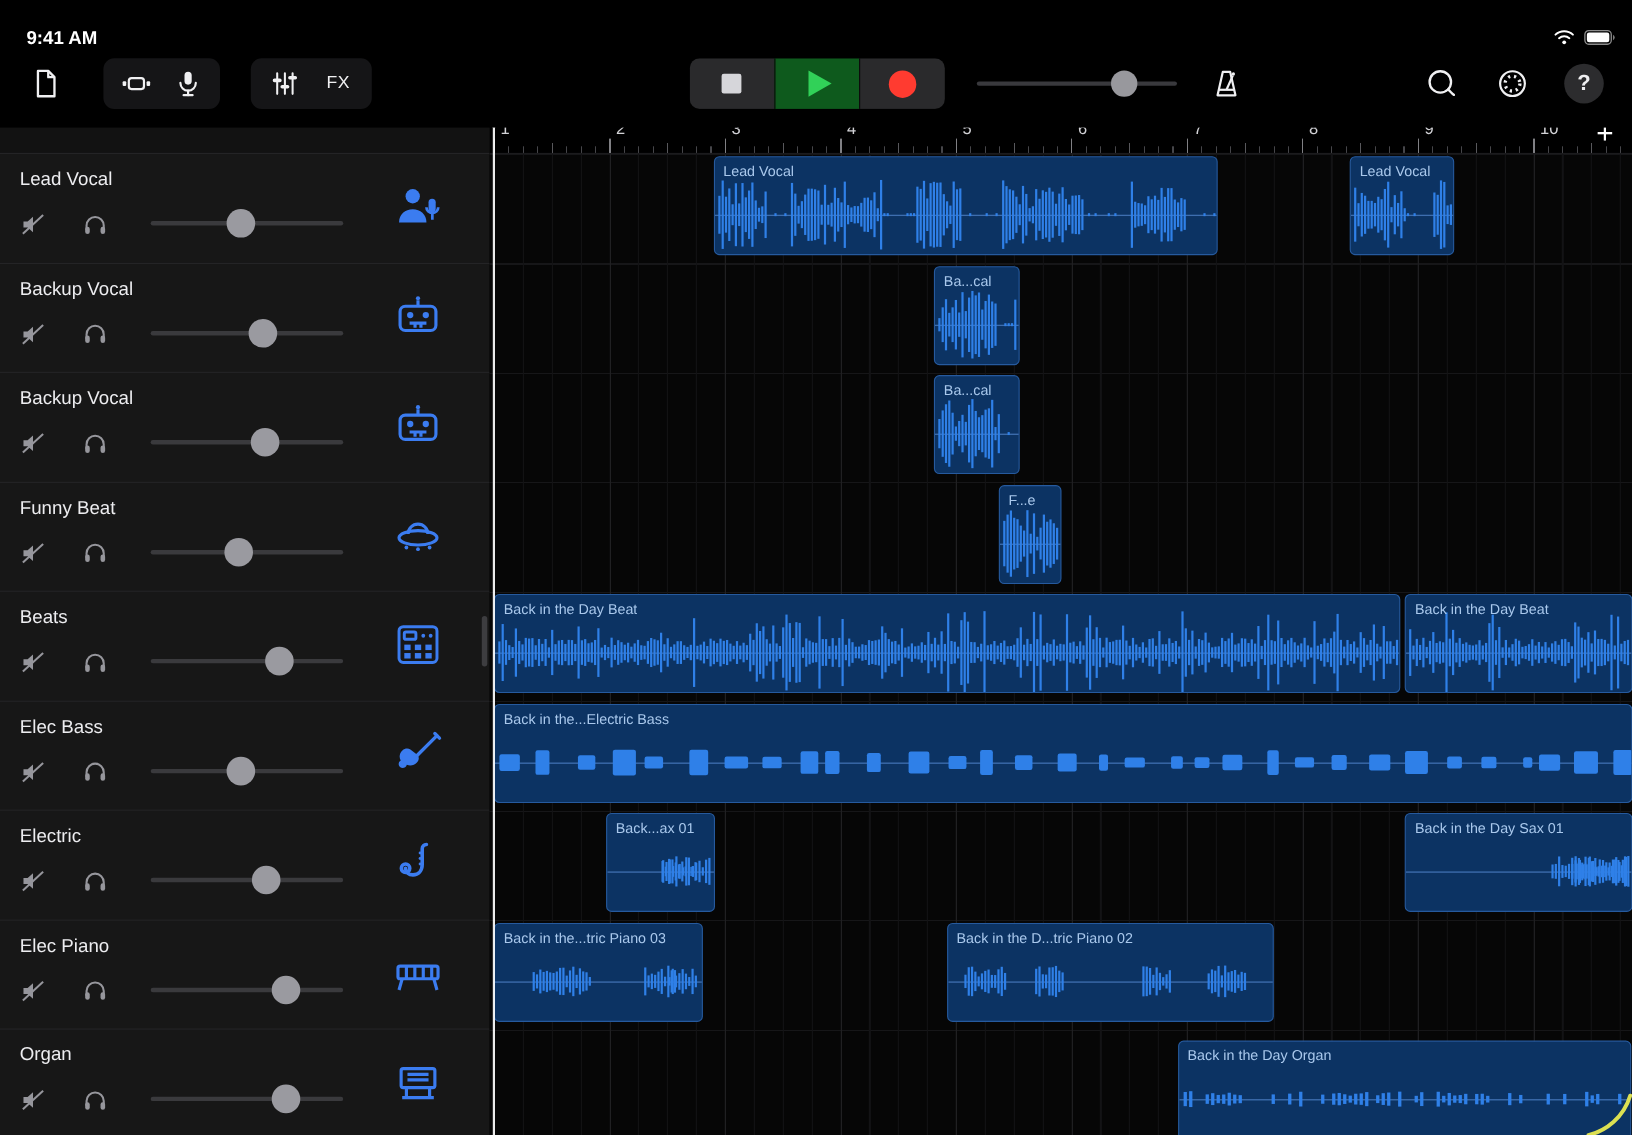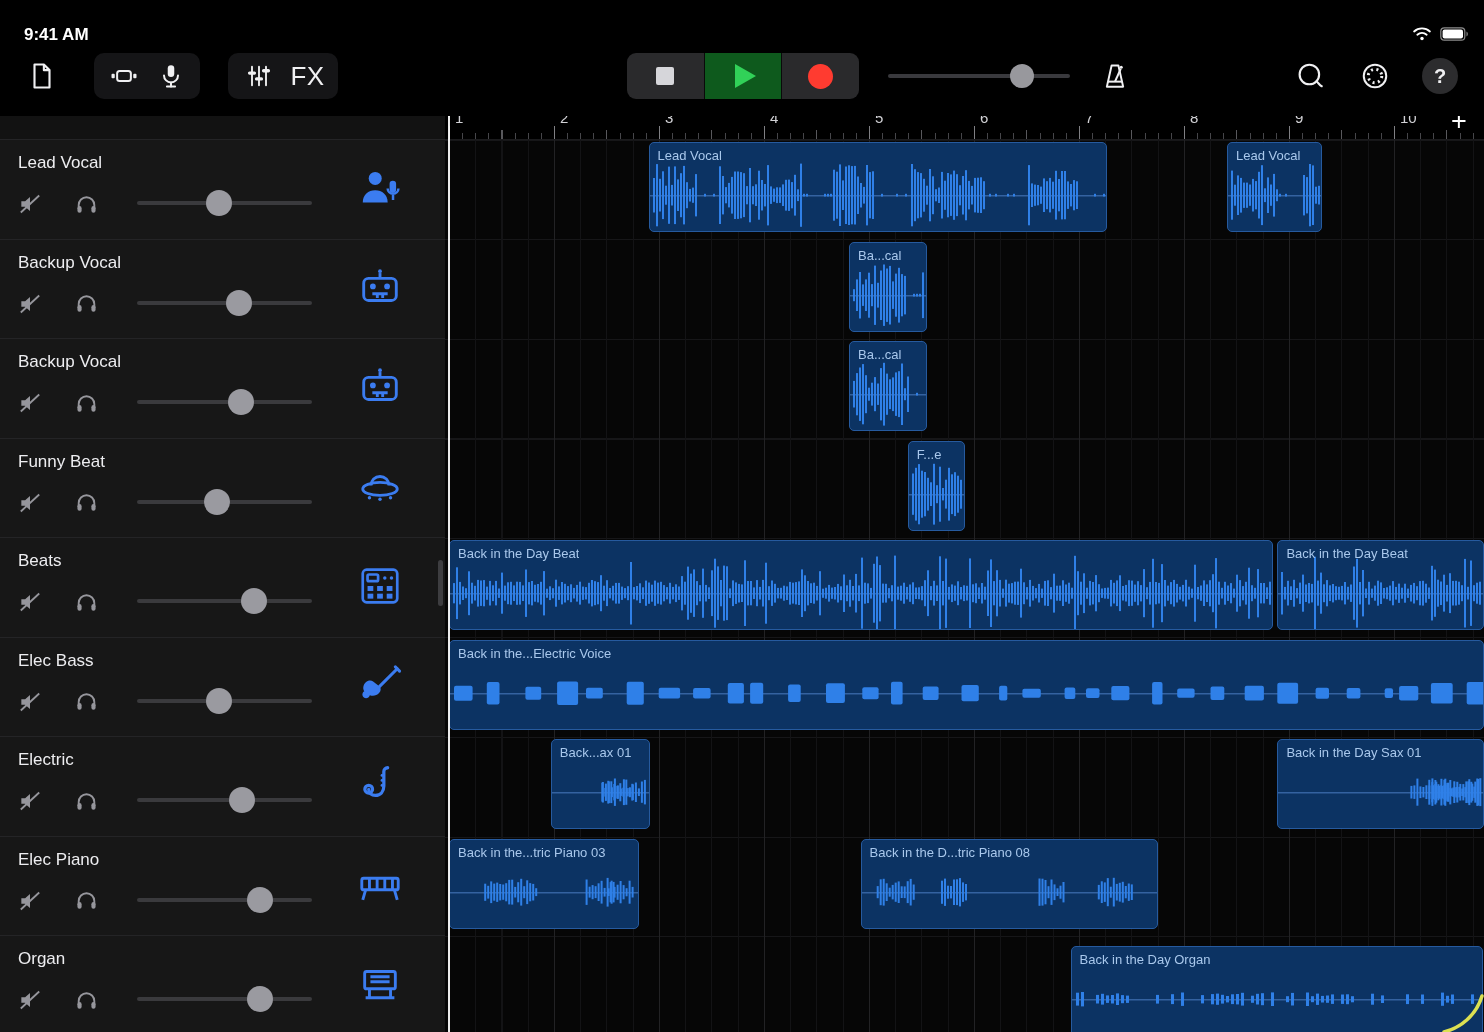--- a/index.html
+++ b/index.html
@@ -7,21 +7,21 @@
   body{font-family:"Liberation Sans","DejaVu Sans",sans-serif;color:#fff}
   .app{position:relative;width:1484px;height:1032px;background:#000}
 
   
   .topbar{position:absolute;top:16px;left:0;right:0;height:100px;background:#000;z-index:40}
   .status-time{position:absolute;left:24px;top:9px;font-size:17px;font-weight:700;color:#fff}
   .status-icons{position:absolute;right:14px;top:9px;display:flex;gap:7px;align-items:center;color:#fff}
   .tb-box{position:absolute;top:38px;width:44px;height:44px;display:flex;align-items:center;justify-content:center;color:#f0f0f2;background:none;border:none;cursor:pointer}
   .icon-grp{position:absolute;top:37px;height:46px;background:#151517;border-radius:10px;display:flex;align-items:center;justify-content:space-around;padding:0 6px}
   .grp-cell{width:44px;height:44px;display:flex;align-items:center;justify-content:center;color:#f0f0f2;background:none;border:none;cursor:pointer}
-  .fx-label{font-size:26px;font-weight:500;letter-spacing:.5px;color:#f0f0f2}
+  .fx-label{font-size:16px;font-weight:500;letter-spacing:.5px;color:#f0f0f2}
   .transport{position:absolute;left:627px;top:37px;width:232px;height:46px;border-radius:9px;overflow:hidden;display:flex}
   .tr-btn{flex:1;display:flex;align-items:center;justify-content:center;border:none;cursor:pointer;background:#2a2a2c}
   .tr-btn + .tr-btn{border-left:1px solid #0a0a0a}
   .tr-play{background:#0e5a1d}
   .shape-stop{width:18px;height:18px;background:#d6d6da;border-radius:2px}
   .shape-play{width:0;height:0;border-left:21px solid #31d158;border-top:12px solid transparent;border-bottom:12px solid transparent;margin-left:5px}
   .shape-rec{width:25px;height:25px;border-radius:50%;background:#ff3b30}
   .master{position:absolute;left:888px;top:48px;width:182px;height:24px;cursor:pointer}
   .master-track{position:absolute;top:10px;left:0;right:0;height:4px;border-radius:2px;background:#39393d}
   .master-knob{position:absolute;top:0;width:24px;height:24px;border-radius:50%;background:#98989d}
@@ -1068,21 +1068,21 @@
           <rect x="760.5" y="45.4" width="13.8" height="13.6" rx="2" fill="#2f80e8"></rect>
           <rect x="794.7" y="44.8" width="19.2" height="14.7" rx="2" fill="#2f80e8"></rect>
           <rect x="827.3" y="41.7" width="20.8" height="21.0" rx="2" fill="#2f80e8"></rect>
           <rect x="865.6" y="46.7" width="13.4" height="11.0" rx="2" fill="#2f80e8"></rect>
           <rect x="896.7" y="47.0" width="13.7" height="10.5" rx="2" fill="#2f80e8"></rect>
           <rect x="934.7" y="47.3" width="8.3" height="9.7" rx="2" fill="#2f80e8"></rect>
           <rect x="949.1" y="44.9" width="19.2" height="14.7" rx="2" fill="#2f80e8"></rect>
           <rect x="980.9" y="42.0" width="21.8" height="20.4" rx="2" fill="#2f80e8"></rect>
           <rect x="1016.7" y="40.9" width="17.3" height="22.7" rx="2" fill="#2f80e8"></rect>
         </svg>
-    <span class="region-label">Back in the...Electric Voice</span>
+    <span class="region-label">Back in the...Electric Bass</span>
   </div>
       <div class="region" style="left: 105.85px; top: 599px; width: 98.7px; height: 90px;">
     <svg class="wave" viewBox="0 0 99 90" width="99" height="90">
           <rect x="0" y="52.2" width="99" height="1.2" fill="rgba(96,150,226,.6)"></rect>
           <rect x="49.9" y="42.0" width="2" height="20.5" fill="#2f80e8"></rect>
           <rect x="52.9" y="43.6" width="2" height="17.3" fill="#2f80e8"></rect>
           <rect x="55.9" y="41.4" width="2" height="21.6" fill="#2f80e8"></rect>
           <rect x="58.9" y="47.3" width="2" height="9.8" fill="#2f80e8"></rect>
           <rect x="61.9" y="38.5" width="2" height="27.4" fill="#2f80e8"></rect>
           <rect x="64.9" y="45.4" width="2" height="13.5" fill="#2f80e8"></rect>
@@ -1248,21 +1248,21 @@
           <rect x="244.8" y="38.1" width="2" height="28.1" fill="#2f80e8"></rect>
           <rect x="247.8" y="46.7" width="2" height="11.0" fill="#2f80e8"></rect>
           <rect x="250.8" y="37.8" width="2" height="28.7" fill="#2f80e8"></rect>
           <rect x="253.8" y="43.9" width="2" height="16.6" fill="#2f80e8"></rect>
           <rect x="256.8" y="42.8" width="2" height="18.8" fill="#2f80e8"></rect>
           <rect x="259.8" y="41.8" width="2" height="20.8" fill="#2f80e8"></rect>
           <rect x="262.8" y="46.0" width="2" height="12.3" fill="#2f80e8"></rect>
           <rect x="265.8" y="43.5" width="2" height="17.4" fill="#2f80e8"></rect>
           <rect x="268.8" y="44.4" width="2" height="15.6" fill="#2f80e8"></rect>
         </svg>
-    <span class="region-label">Back in the D...tric Piano 08</span>
+    <span class="region-label">Back in the D...tric Piano 02</span>
   </div>
       <div class="region" style="left: 625.6px; top: 782px; width: 412.65px; height: 114px; margin-top: 24px;">
     <svg class="wave" viewBox="0 0 413 90" width="413" height="90">
           <rect x="0" y="52.2" width="413" height="1.2" fill="rgba(96,150,226,.6)"></rect>
           <rect x="4.0" y="45.7" width="3" height="12.9" fill="#2f80e8"></rect>
           <rect x="9.0" y="45.0" width="3" height="14.4" fill="#2f80e8"></rect>
           <rect x="24.0" y="47.9" width="3" height="8.6" fill="#2f80e8"></rect>
           <rect x="29.0" y="46.8" width="3" height="10.8" fill="#2f80e8"></rect>
           <rect x="34.0" y="48.4" width="3" height="7.5" fill="#2f80e8"></rect>
           <rect x="39.0" y="48.0" width="3" height="8.5" fill="#2f80e8"></rect>

